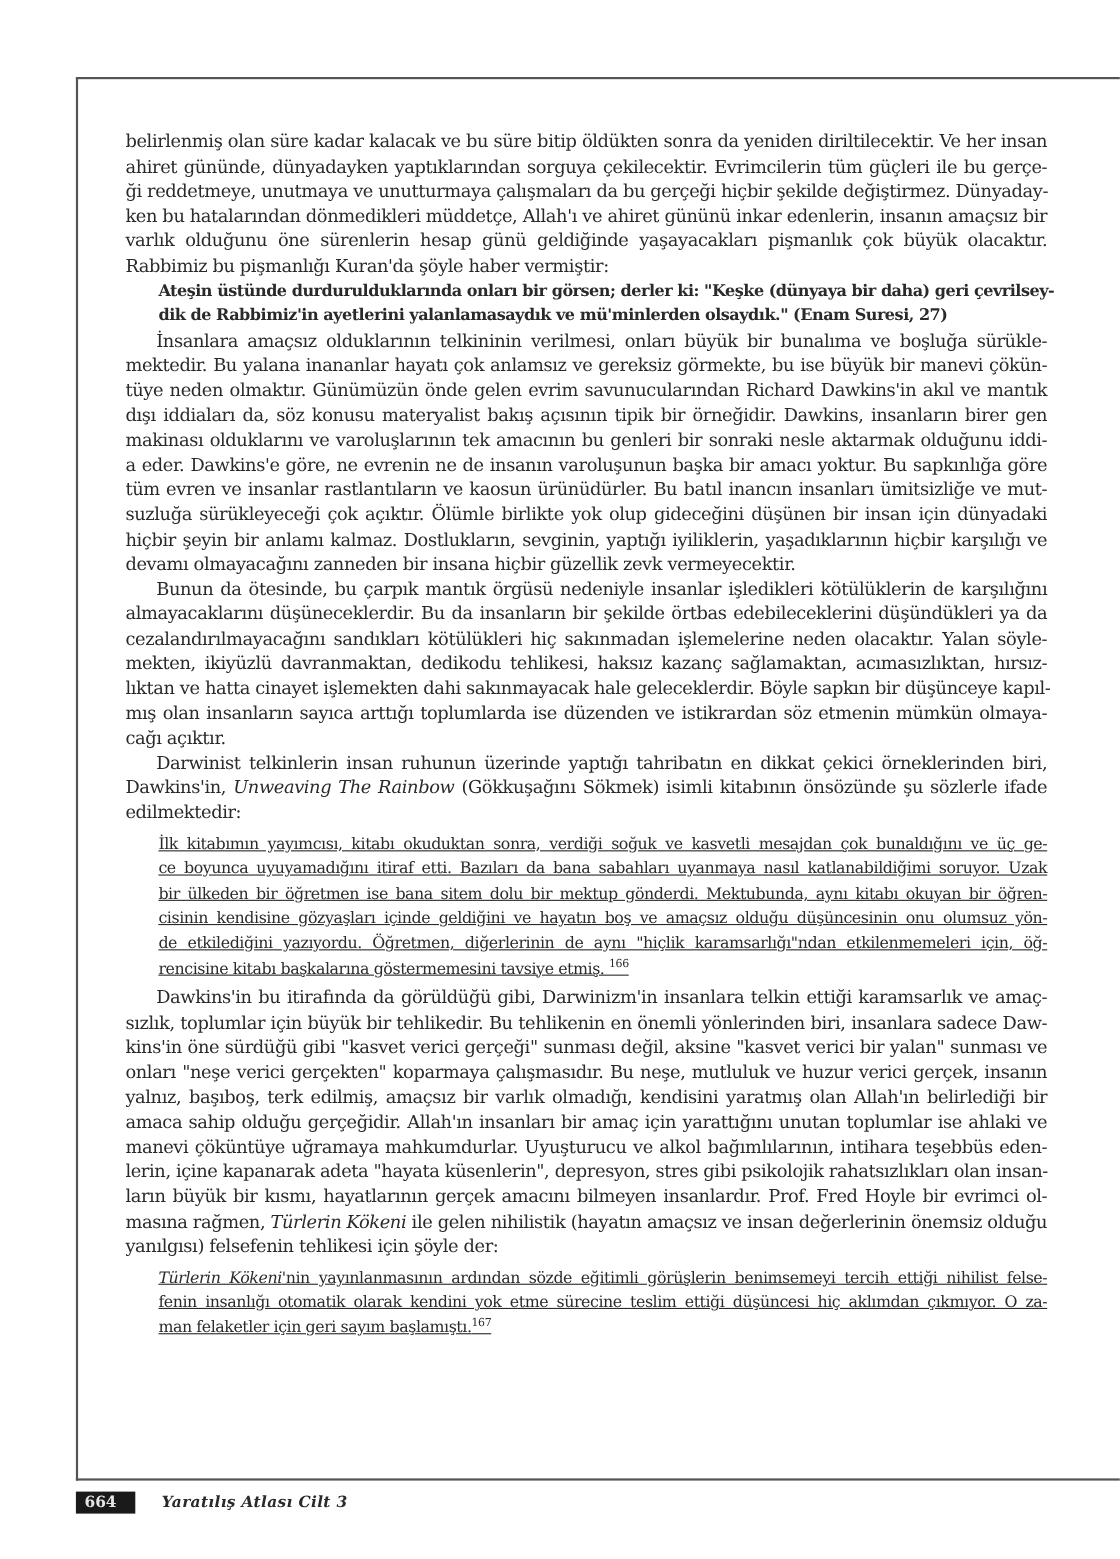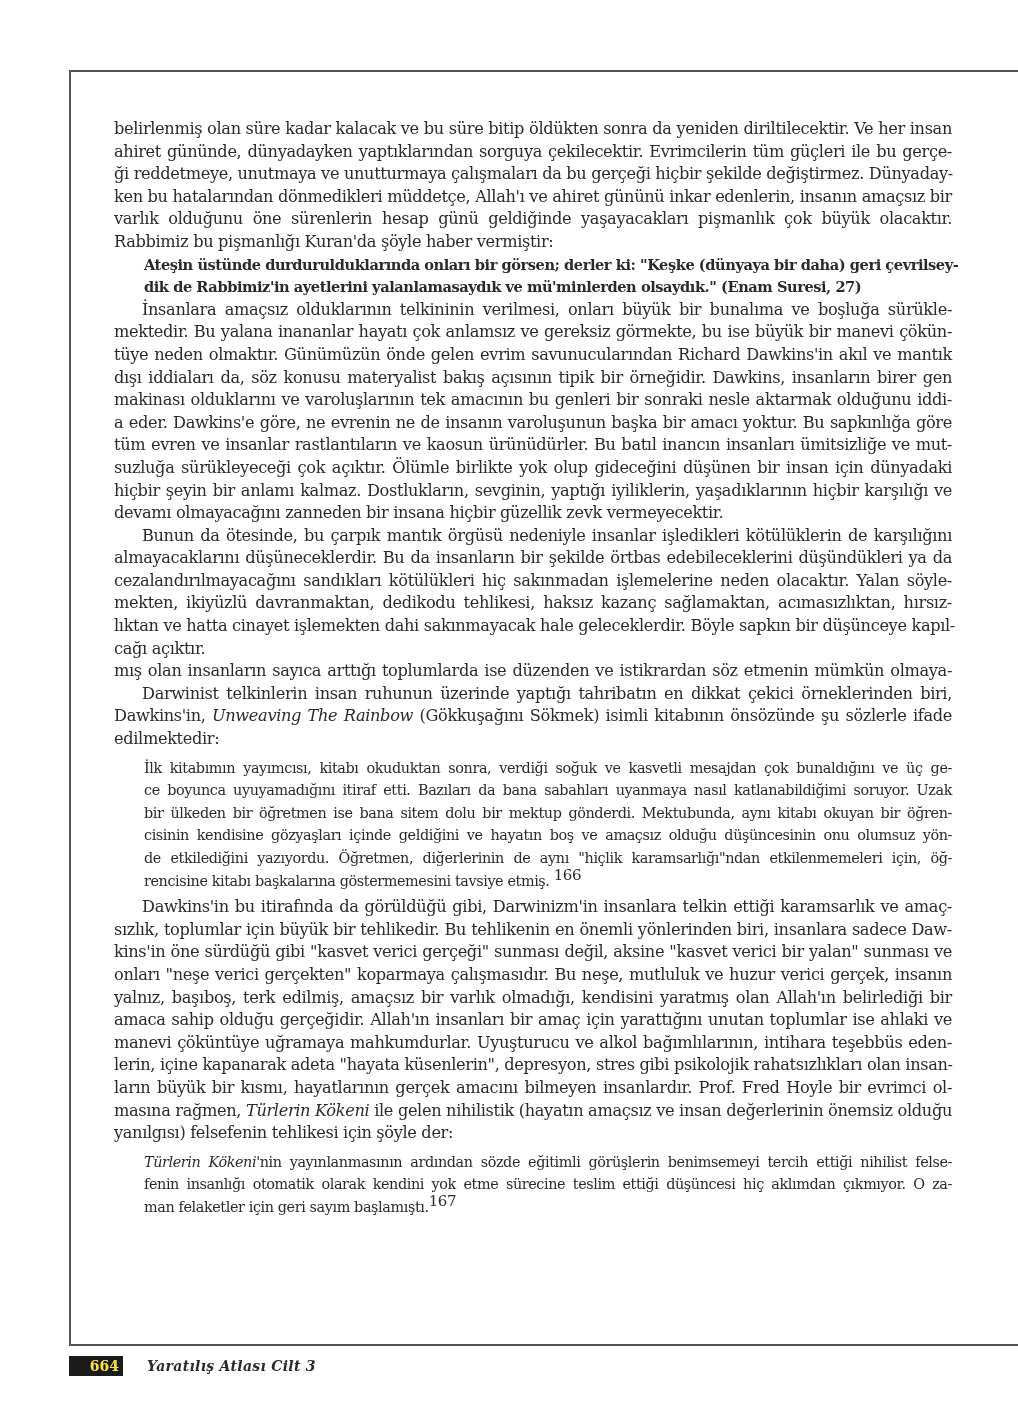--- a/index.html
+++ b/index.html
@@ -4,26 +4,26 @@
 <style>
   html, body { margin: 0; padding: 0; background: #ffffff; }
   body { width: 1018px; height: 1417px; position: relative; overflow: hidden; font-family: "DejaVu Serif", "Liberation Serif", serif; color: #2a2a2a; }
   .frame { position: absolute; left: 69px; top: 70px; width: 960px; height: 1276px; border-top: 2px solid #555; border-left: 2px solid #555; border-bottom: 2px solid #555; box-sizing: border-box; }
   .content { position: absolute; left: 114px; top: 118px; width: 838px; }
   .line { display: block; white-space: nowrap; font-size: 16.2px; line-height: 22.6px; text-align: justify; text-align-last: justify; letter-spacing: -0.35px; }
   .line.last { text-align-last: left; }
   .line.indent { padding-left: 28px; }
   .verse { padding-left: 30px; }
   .verse .line { font-weight: bold; font-size: 14.6px; line-height: 22.6px; letter-spacing: -0.45px; }
-  .quote { padding-left: 30px; margin-top: 6px; margin-bottom: 4px; }
+  .quote { padding-left: 30px; margin-top: 6px; margin-bottom: 4px; text-decoration: underline; }
   .quote .line { font-size: 14.4px; line-height: 22.6px; letter-spacing: -0.4px; }
-  sup { font-size: 15px; line-height: 0; vertical-align: 6px; }
+  sup { font-size: 10px; line-height: 0; vertical-align: 6px; }
   em { font-style: italic; }
   .footer { position: absolute; left: 69px; top: 1356px; height: 20px; display: flex; align-items: center; }
-  .page-num { background: #1a1a1a; color: #fde047; font-weight: bold; font-size: 14px; width: 54px; height: 20px; line-height: 20px; text-align: right; padding-right: 4px; box-sizing: border-box; }
+  .page-num { background: #1a1a1a; color: #e5e5e5; font-weight: bold; font-size: 14px; width: 54px; height: 20px; line-height: 20px; text-align: right; padding-right: 17px; box-sizing: border-box; }
   .running-title { font-style: italic; font-weight: bold; font-size: 14px; color: #2a2a2a; padding-left: 24px; letter-spacing: 0.3px; }
 </style>
 </head>
 <body>
 
 <div class="frame"></div>
 
 <div class="content">
 
   <div>
@@ -52,22 +52,22 @@
     <span class="line">hiçbir şeyin bir anlamı kalmaz. Dostlukların, sevginin, yaptığı iyiliklerin, yaşadıklarının hiçbir karşılığı ve</span>
     <span class="line last">devamı olmayacağını zanneden bir insana hiçbir güzellik zevk vermeyecektir.</span>
   </div>
 
   <div>
     <span class="line indent">Bunun da ötesinde, bu çarpık mantık örgüsü nedeniyle insanlar işledikleri kötülüklerin de karşılığını</span>
     <span class="line">almayacaklarını düşüneceklerdir. Bu da insanların bir şekilde örtbas edebileceklerini düşündükleri ya da</span>
     <span class="line">cezalandırılmayacağını sandıkları kötülükleri hiç sakınmadan işlemelerine neden olacaktır. Yalan söyle-</span>
     <span class="line">mekten, ikiyüzlü davranmaktan, dedikodu tehlikesi, haksız kazanç sağlamaktan, acımasızlıktan, hırsız-</span>
     <span class="line">lıktan ve hatta cinayet işlemekten dahi sakınmayacak hale geleceklerdir. Böyle sapkın bir düşünceye kapıl-</span>
+    <span class="line">mış olan insanların sayıca arttığı toplumlarda ise düzenden ve istikrardan söz etmenin mümkün olmaya-</span>
     <span class="line last">cağı açıktır.</span>
-    <span class="line">mış olan insanların sayıca arttığı toplumlarda ise düzenden ve istikrardan söz etmenin mümkün olmaya-</span>
   </div>
 
   <div>
     <span class="line indent">Darwinist telkinlerin insan ruhunun üzerinde yaptığı tahribatın en dikkat çekici örneklerinden biri,</span>
     <span class="line"><span>Dawkins'in, </span><em>Unweaving The Rainbow</em><span> (Gökkuşağını Sökmek) isimli kitabının önsözünde şu sözlerle ifade</span></span>
     <span class="line last">edilmektedir:</span>
   </div>
 
   <div class="quote">
     <span class="line">İlk kitabımın yayımcısı, kitabı okuduktan sonra, verdiği soğuk ve kasvetli mesajdan çok bunaldığını ve üç ge-</span>

